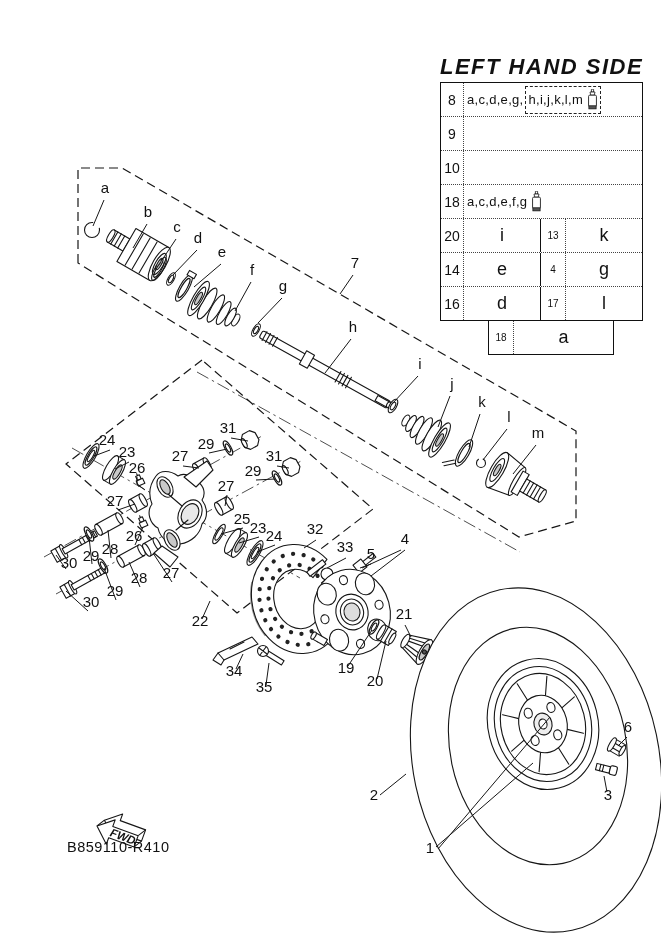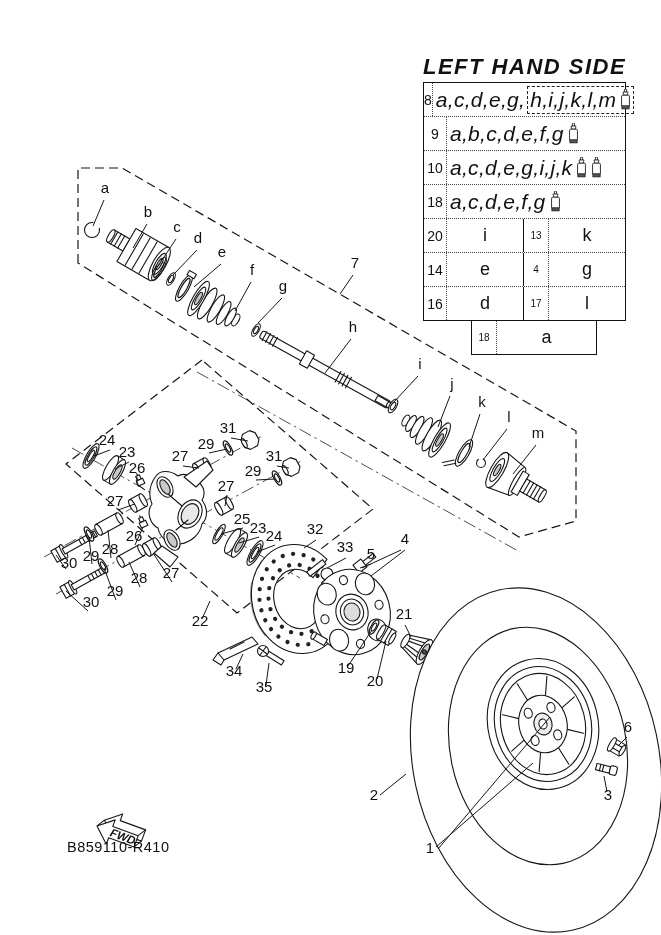--- a/index.html
+++ b/index.html
@@ -11,29 +11,29 @@
   .n{fill:none;}
   .sh{fill:#c9c9c9;}
   .dk{fill:#555;}
   .L{stroke:#161616;stroke-width:1;fill:none;}
   .D{stroke:#161616;fill:none;stroke-width:1.2;stroke-dasharray:9 5;}
   .C{stroke:#3a3a3a;fill:none;stroke-width:.9;stroke-dasharray:13 4 2.5 4;}
   .T{font:15px "Liberation Sans",sans-serif;fill:#111;}
   .dots{fill:none;stroke:#222;stroke-width:4.2;stroke-dasharray:.1 10.5;stroke-linecap:round;}
   .edge{stroke:#9a9a9a;stroke-width:3;fill:none;}
   
-  .ref{position:absolute;left:415px;top:54px;width:203px;padding-left:8px;}
+  .ref{position:absolute;left:432px;top:54px;width:203px;padding-left:8px;}
   .ref-title{font-style:italic;font-weight:600;font-size:22px;letter-spacing:1.5px;
              text-align:center;line-height:26px;white-space:nowrap;}
   .tbl{border:1.5px solid #111;border-bottom:1.5px solid #111;margin-top:2px;}
   .tr{display:flex;height:33px;align-items:stretch;border-top:1px dotted #444;}
   .tr:first-child{border-top:none;}
   .td{display:flex;align-items:center;}
   .num{width:22px;justify-content:center;font-size:14px;border-right:1px dotted #444;}
-  .content{flex:1;padding-left:3px;font-size:21px;letter-spacing:.3px;white-space:nowrap;font-style:italic;}
+  .content{flex:1;padding-left:3px;font-size:13px;letter-spacing:.3px;white-space:nowrap;}
   .val{flex:1;justify-content:center;font-size:18px;}
   .num2{width:24px;justify-content:center;font-size:10px;
         border-left:1.3px solid #111;border-right:1px dotted #444;}
   .dbox{display:inline-flex;align-items:center;border:1.2px dashed #222;
         padding:0 2px;margin-left:2px;height:26px;justify-content:center;}
   .tube{position:static;width:11px;height:21px;margin-left:4px;flex:none;}
   .row18{display:flex;height:34px;margin-left:48px;width:126px;
          border:1.5px solid #111;border-top:none;box-sizing:border-box;}
 </style>
 </head>
@@ -496,38 +496,23 @@
         <span class="dbox">
           <span>h,i,j,k,l,m</span>
           <svg class="tube" viewBox="0 0 14 26">
                 <use href="#tube"></use>
               </svg>
         </span>
       </div>
     </div>
     <div class="tr">
       <div class="td num">9</div>
-      <div class="td content">
-        <span>a,b,c,d,e,f,g</span>
-        <svg class="tube" viewBox="0 0 14 26">
-              <use href="#tube"></use>
-            </svg>
-      </div>
     </div>
     <div class="tr">
       <div class="td num">10</div>
-      <div class="td content">
-        <span>a,c,d,e,g,i,j,k</span>
-        <svg class="tube" viewBox="0 0 14 26">
-              <use href="#tube"></use>
-            </svg>
-        <svg class="tube" viewBox="0 0 14 26">
-              <use href="#tube"></use>
-            </svg>
-      </div>
     </div>
     <div class="tr">
       <div class="td num">18</div>
       <div class="td content">
         <span>a,c,d,e,f,g</span>
         <svg class="tube" viewBox="0 0 14 26">
               <use href="#tube"></use>
             </svg>
       </div>
     </div>

